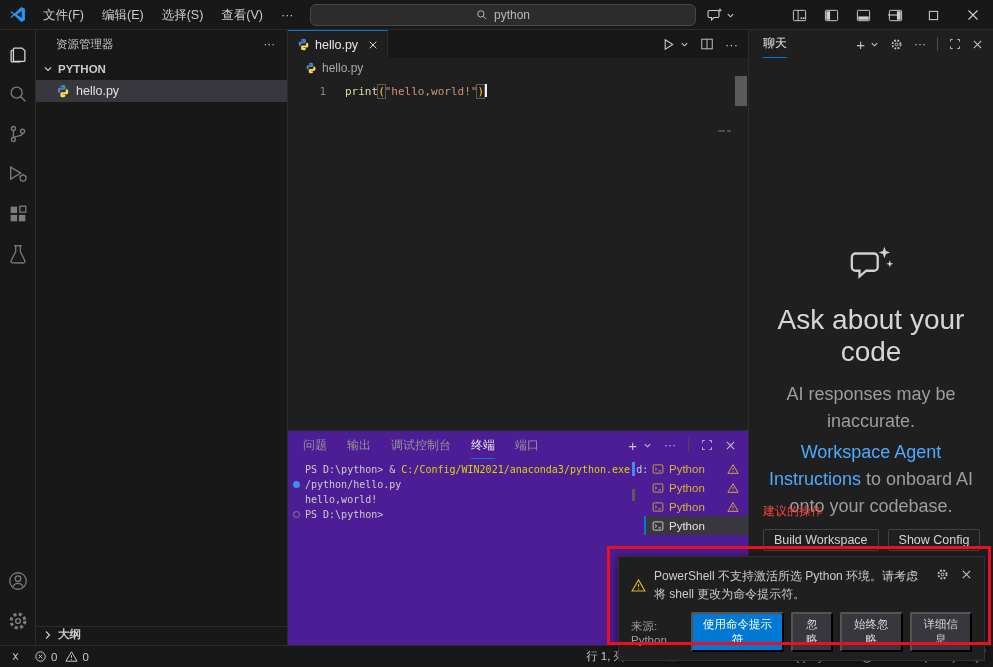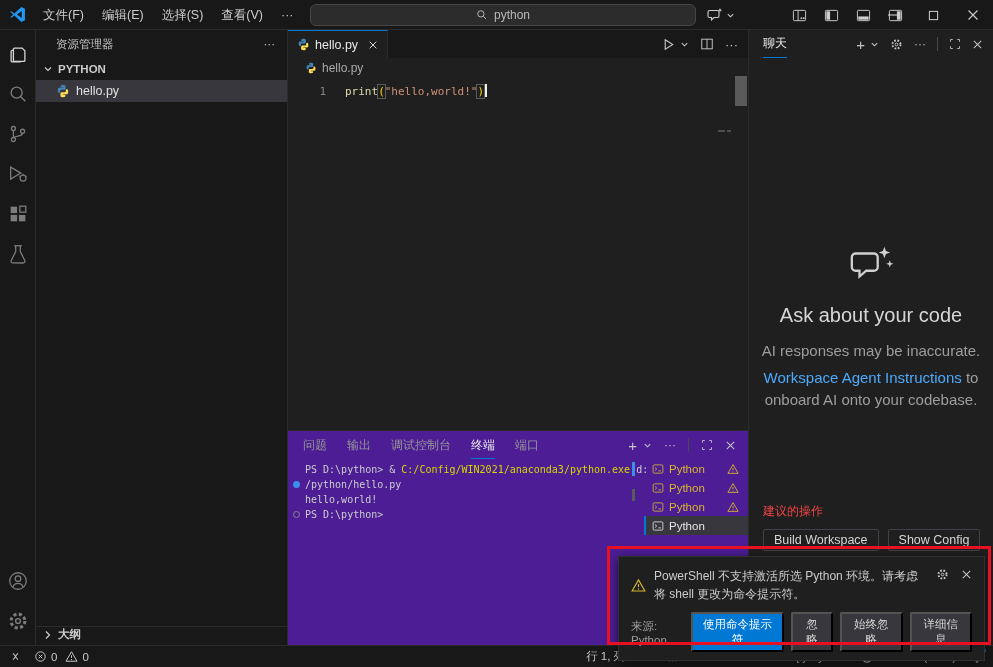--- a/index.html
+++ b/index.html
@@ -85,22 +85,22 @@
   .trow.selected { background:#37373d; border-left:2px solid #0078d4; color:#e4e4e4; padding-left:6px; }
 
   
   #rightbar { position:absolute; left:748px; top:30px; width:245px; height:615px; background:#1f1f1f;
               border-left:1px solid #2b2b2b; }
   .chat-header { height:28px; display:flex; align-items:center; padding:0 10px 0 14px; font-size:12px; }
   .chat-tab { color:#e7e7e7; height:28px; line-height:27px; border-bottom:1px solid #0078d4; }
   .chat-actions { margin-left:auto; display:flex; align-items:center; gap:11px; color:#c5c5c5; }
   .welcome { position:absolute; left:0; right:0; top:212px; text-align:center; }
   .welcome-icon { display:flex; justify-content:center; margin-bottom:16px; color:#d0d0d0; }
-  .welcome-h { font-size:20px; color:#d6d6d6; margin-bottom:13px; }
-  .welcome-p { font-size:15px; color:#9d9d9d; width:222px; margin:4px auto; line-height:1.5; }
+  .welcome-h { font-size:28px; color:#d6d6d6; margin-bottom:13px; }
+  .welcome-p { font-size:18px; color:#9d9d9d; width:222px; margin:4px auto; line-height:1.5; }
   .link { color:#4daafc; text-decoration:none; }
   .suggested { position:absolute; left:14px; top:473px; }
   .sg-label { font-size:12px; color:#ef4444; margin-bottom:9px; }
   .sg-btns { display:flex; gap:9px; }
   .sg-btn { background:#1f1f1f; border:1px solid #41414a; border-radius:2px; padding:3px 10px;
             font-size:12.5px; color:#d6d6d6; }
 
   
   .notification { position:absolute; left:618px; top:556px; width:367px; min-height:81px; background:#1f1f1f;
                   border:1px solid #313131; box-shadow:0 2px 10px rgba(0,0,0,.55); z-index:55;

